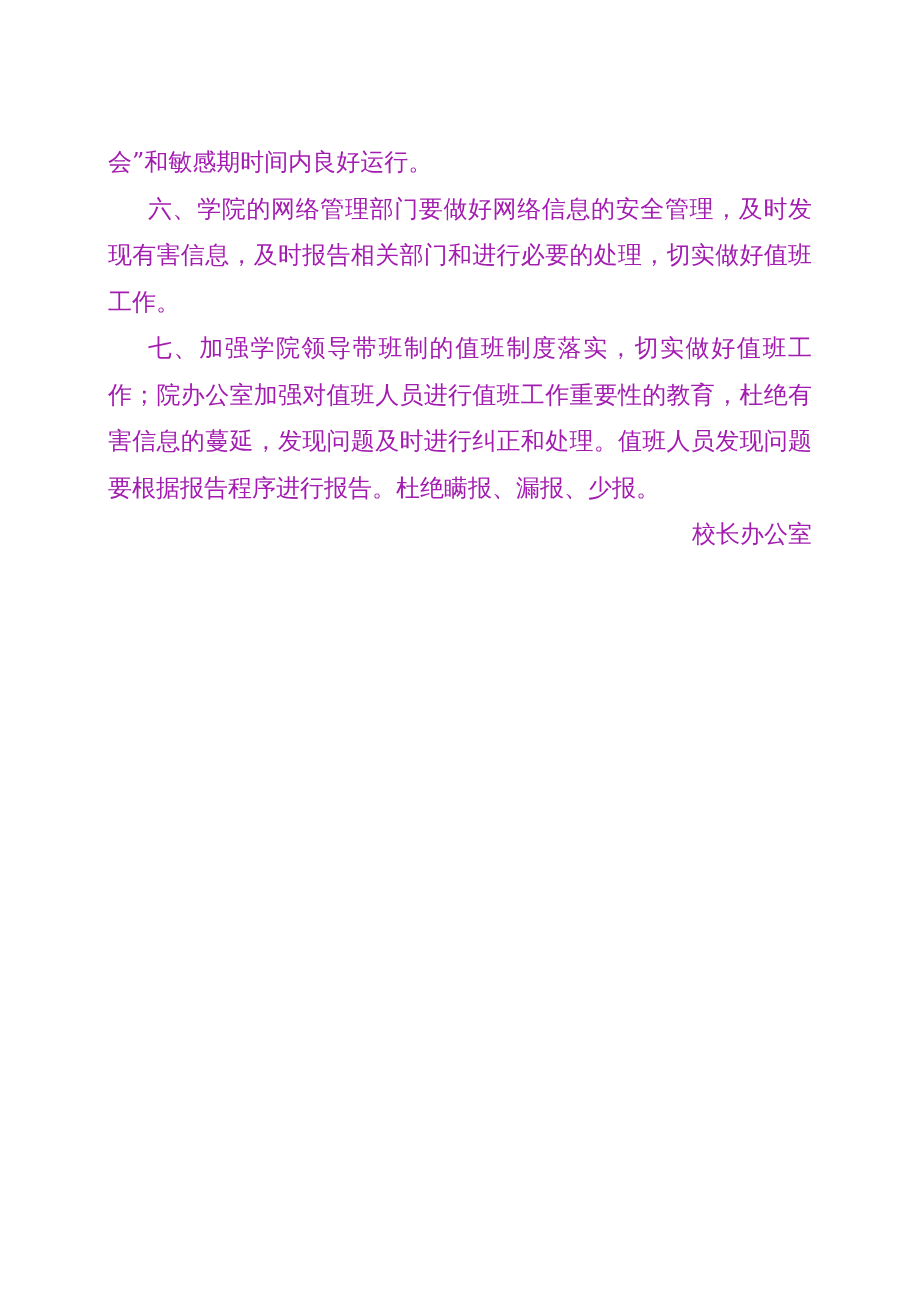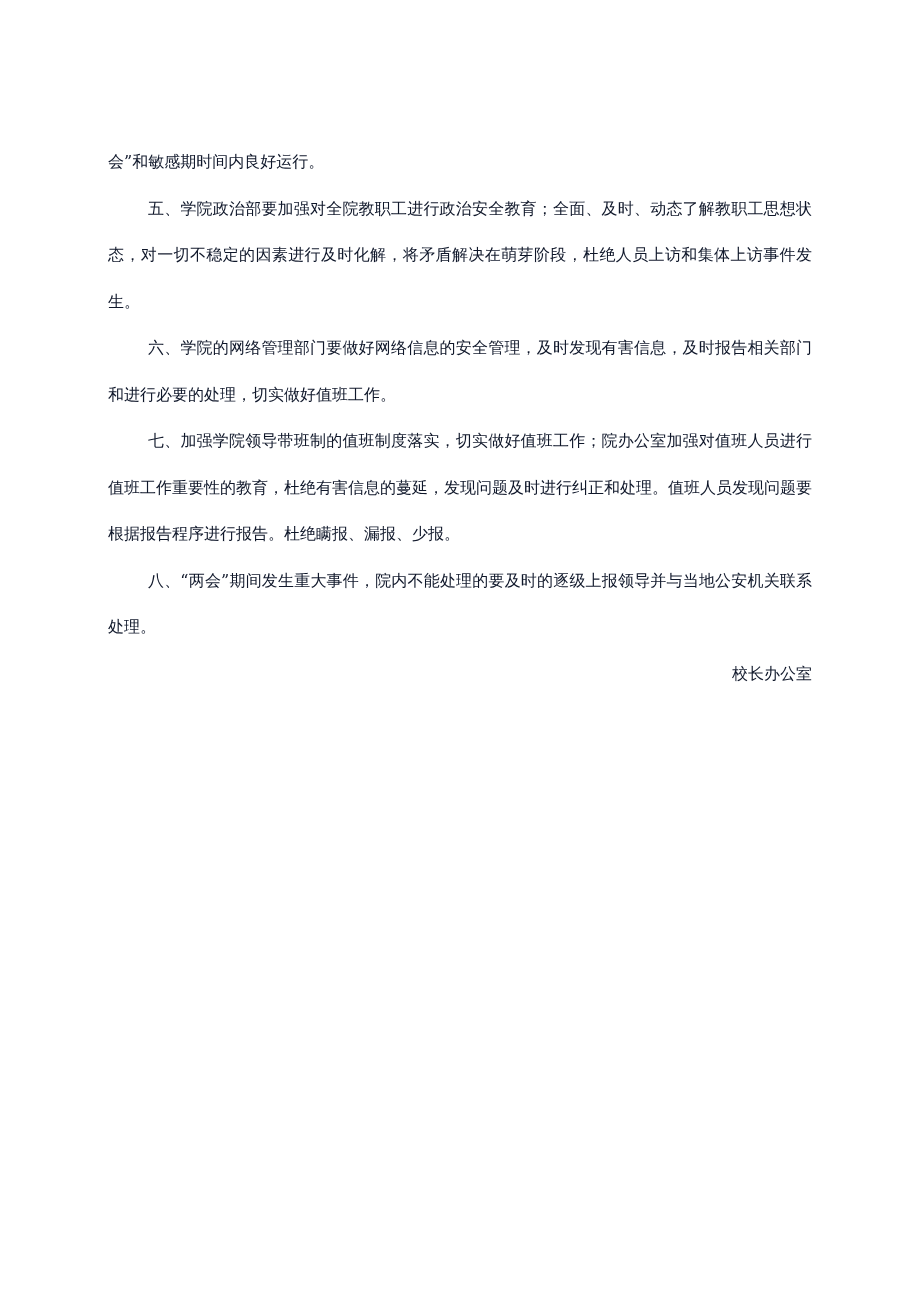--- a/index.html
+++ b/index.html
@@ -3,38 +3,36 @@
 <meta charset="utf-8">
 <style>
   html, body { margin: 0; padding: 0; background: #ffffff; }
   body { width: 920px; height: 1301px; position: relative; overflow: hidden; }
   .page {
     position: absolute;
     left: 108px;
     top: 139px;
     width: 704px;
     font-family: "DejaVu Serif", "Liberation Serif", serif;
-    font-size: 16px;
+    font-size: 24px;
     line-height: 46.5px;
-    color: #0f172a;
+    color: #a21caf;
     text-align: justify;
     text-justify: inter-character;
   }
   .para { margin: 0; padding: 0; }
   .para.indent { text-indent: 40px; }
   .signature {
     text-align: right;
     margin: 0;
     padding: 0;
     width: 704px;
   }
 </style>
 </head>
 <body>
 
 <div class="page">
   <p class="para">会”和敏感期时间内良好运行。</p>
-  <p class="para indent">五、学院政治部要加强对全院教职工进行政治安全教育；全面、及时、动态了解教职工思想状态，对一切不稳定的因素进行及时化解，将矛盾解决在萌芽阶段，杜绝人员上访和集体上访事件发生。</p>
   <p class="para indent">六、学院的网络管理部门要做好网络信息的安全管理，及时发现有害信息，及时报告相关部门和进行必要的处理，切实做好值班工作。</p>
   <p class="para indent">七、加强学院领导带班制的值班制度落实，切实做好值班工作；院办公室加强对值班人员进行值班工作重要性的教育，杜绝有害信息的蔓延，发现问题及时进行纠正和处理。值班人员发现问题要根据报告程序进行报告。杜绝瞒报、漏报、少报。</p>
-  <p class="para indent">八、“两会”期间发生重大事件，院内不能处理的要及时的逐级上报领导并与当地公安机关联系处理。</p>
   <p class="signature">校长办公室</p>
 </div>
 
 </body></html>

